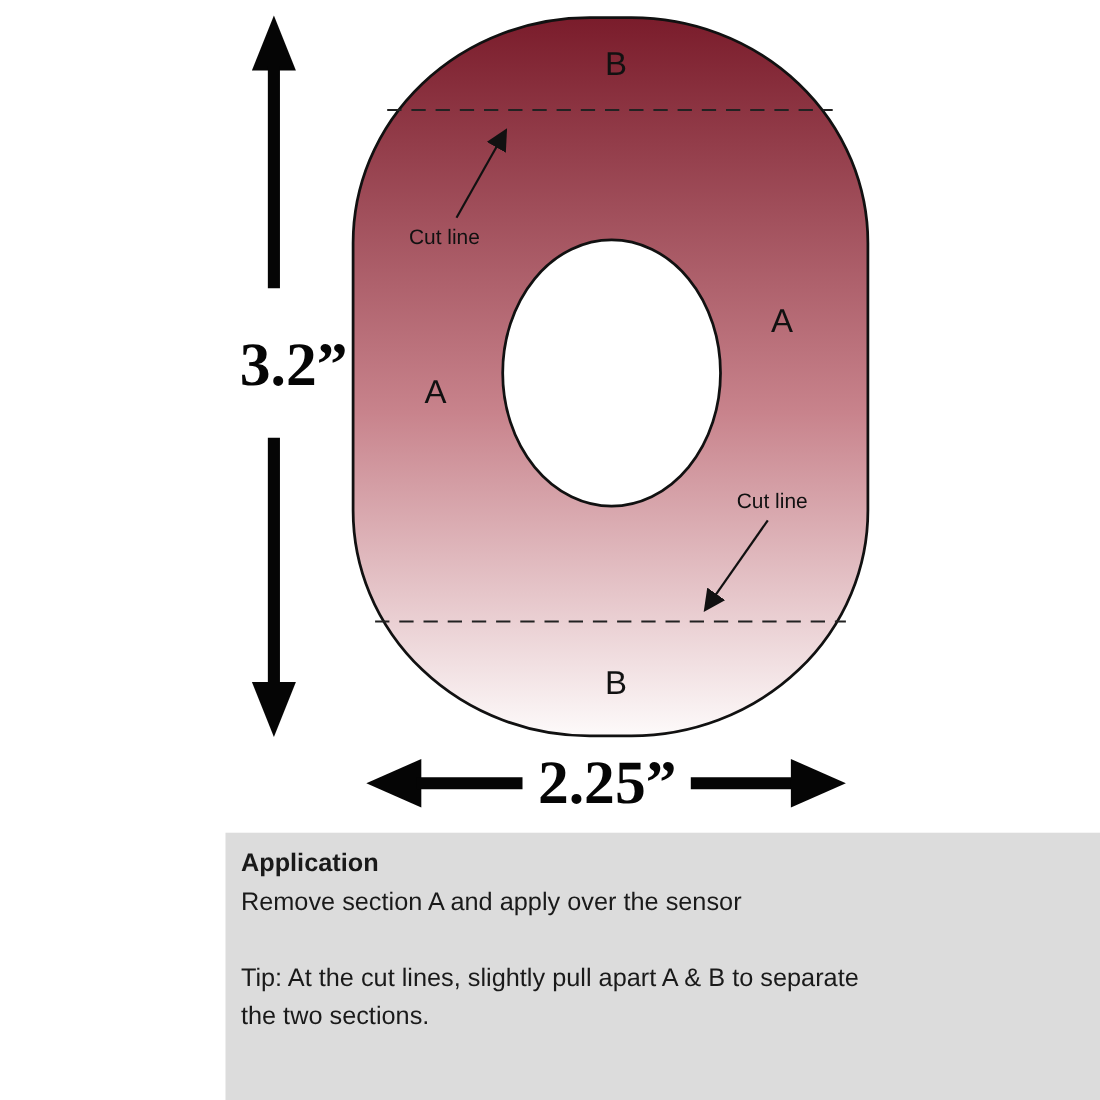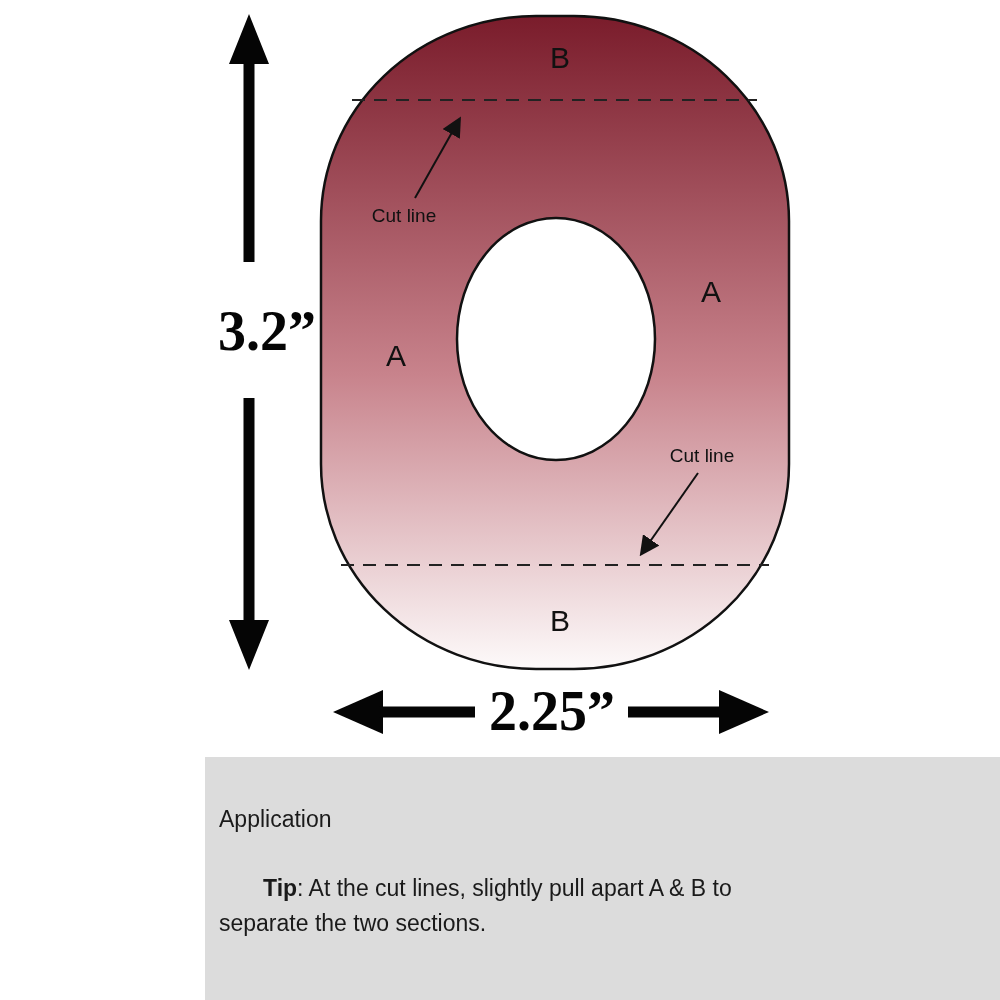--- a/index.html
+++ b/index.html
@@ -35,35 +35,34 @@
     position: absolute;
     left: 205px;
     top: 757px;
     width: 795px;
     height: 243px;
     box-sizing: border-box;
     padding: 10px 14px;
   }
   #application-box .heading {
     font-size: 23px;
-    font-weight: 400;
+    font-weight: 700;
     line-height: 35px;
-    margin-top: 35px;
   }
   #application-box .line {
     font-size: 23px;
     line-height: 35px;
   }
   #application-box .gap { height: 34px; }
   #application-box .tip {
     font-size: 23px;
     line-height: 35px;
     max-width: 575px;
   }
-  #application-box .tip .tip-bold { font-weight: 700; margin-left: 44px; }
+  #application-box .tip .tip-bold { font-weight: 400; }
 </style>
 </head>
 <body>
 
 <div id="page">
 
   <svg id="diagram-svg" width="1000" height="755" viewBox="0 0 1000 755">
     <defs>
       <linearGradient id="patchGrad" x1="0" y1="0" x2="0" y2="1">
         <stop offset="0%" stop-color="#7a1c2b"></stop>
@@ -105,17 +104,18 @@
       <polygon points="333,712 383,690 383,734" fill="#050505"></polygon>
       <line x1="379" y1="712" x2="475" y2="712" stroke="#050505" stroke-width="11"></line>
       <line x1="628" y1="712" x2="724" y2="712" stroke="#050505" stroke-width="11"></line>
       <polygon points="769,712 719,690 719,734" fill="#050505"></polygon>
     </g>
     <text x="552" y="730" text-anchor="middle" class="dim-label">2.25”</text>
   </svg>
 
   <div id="application-box" style="background-color: rgb(220, 220, 220);">
     <div class="heading">Application</div>
+    <div class="line">Remove section A and apply over the sensor</div>
     <div class="gap"></div>
     <div class="tip"><span class="tip-bold">Tip</span><span>: At the cut lines, slightly pull apart A &amp; B to separate the two sections.</span></div>
   </div>
 
 </div>
 
 </body></html>

